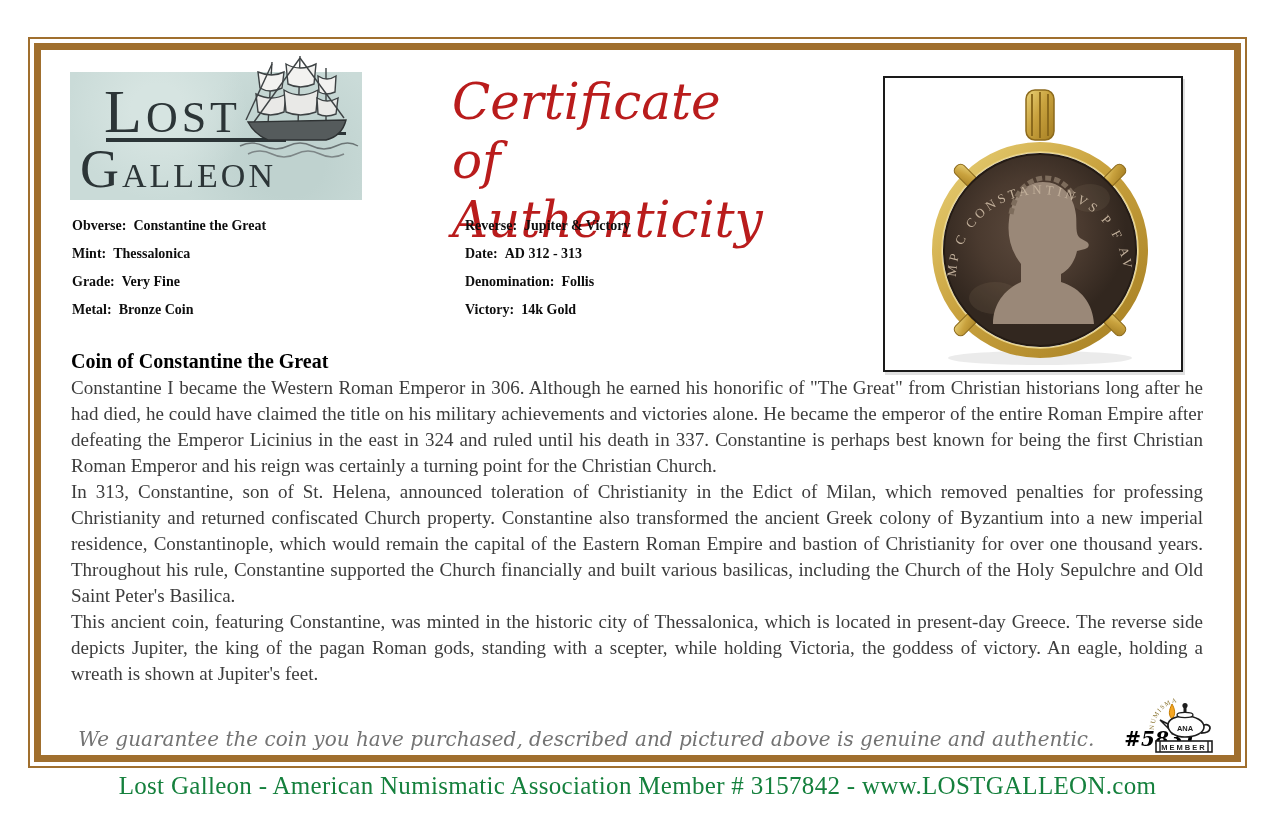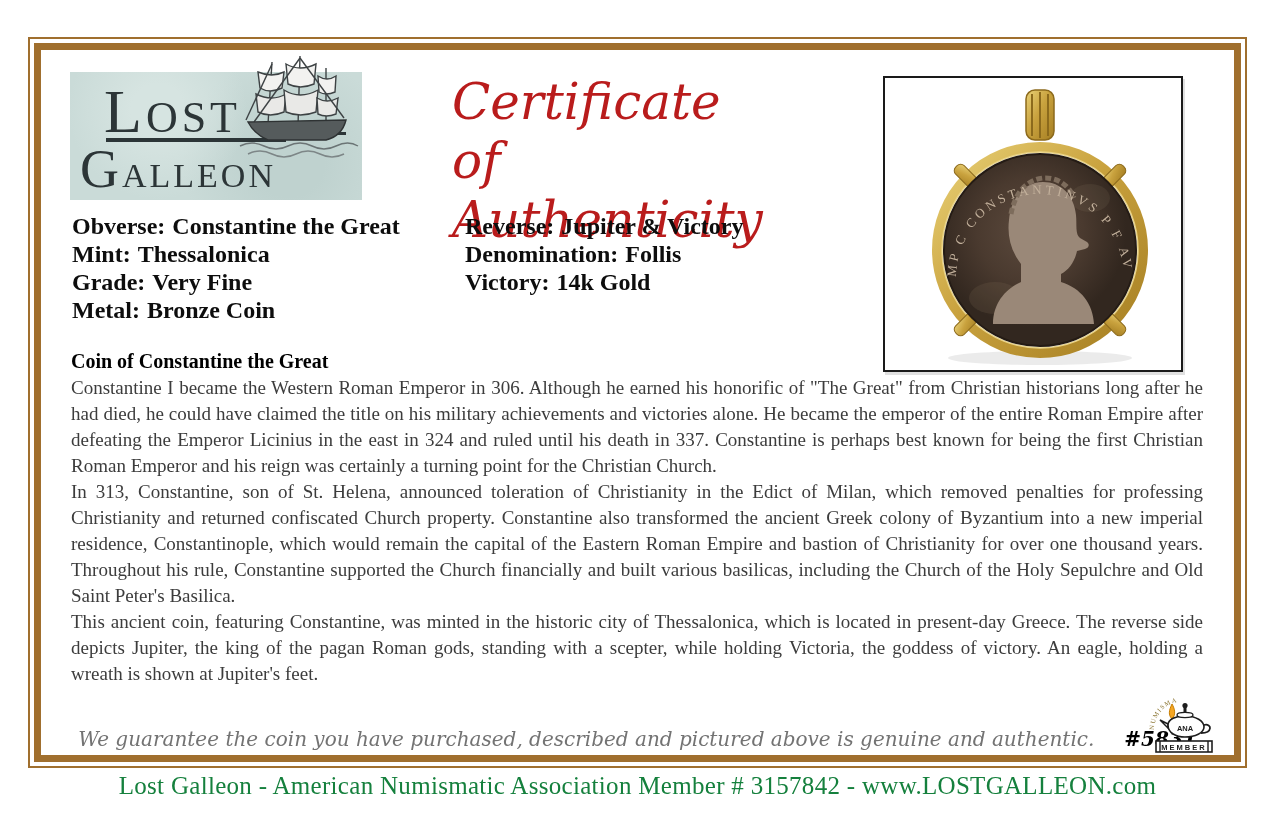--- a/index.html
+++ b/index.html
@@ -26,21 +26,21 @@
   .logo-flourish2{position:absolute;left:216px;top:60px;width:60px;height:3px;background:#2c3537;}
   .logo-ship{position:absolute;right:-2px;top:-18px;}
   
   .title{position:absolute;left:452px;top:58px;width:330px;color:#b91c1c;
     font-family:"DejaVu Serif", serif;font-style:italic;font-size:50px;line-height:1.18;margin-top:15px;}
   
   .photo{position:absolute;left:883px;top:76px;width:300px;height:296px;
     background:#fff;border:2px solid #1a1a1a;box-sizing:border-box;
     box-shadow:2px 3px 0 rgba(0,0,0,.12);}
   
-  .details{position:absolute;top:212px;font-size:24px;font-weight:bold;color:#0d0d0d;line-height:28px;}
+  .details{position:absolute;top:212px;font-size:14px;font-weight:bold;color:#0d0d0d;line-height:28px;}
   .details.left{left:72px;}
   .details.right{left:465px;}
   .details .lbl{margin-right:7px;}
   
   .bodytext{position:absolute;left:71px;top:350px;width:1132px;color:#3c3c3c;}
   .bodytext h3{margin:0 0 2px 0;font-size:20px;color:#000;font-weight:bold;}
   .bodytext p{margin:0;font-size:19px;line-height:26px;text-align:justify;}
   
   .guarantee-row{position:absolute;left:42px;right:42px;top:727px;text-align:center;white-space:nowrap;}
   .guarantee{font-family:"DejaVu Serif", serif;font-style:italic;font-size:20px;color:#737373;}
@@ -145,20 +145,21 @@
 </div>
 
 <div class="details left">
   <div><span class="lbl">Obverse:</span><span>Constantine the Great</span></div>
   <div><span class="lbl">Mint:</span><span>Thessalonica</span></div>
   <div><span class="lbl">Grade:</span><span>Very Fine</span></div>
   <div><span class="lbl">Metal:</span><span>Bronze Coin</span></div>
 </div>
 <div class="details right">
   <div><span class="lbl">Reverse:</span><span>Jupiter &amp; Victory</span></div>
+  <div><span class="lbl">Date:</span><span>AD 312 - 313</span></div>
   <div><span class="lbl">Denomination:</span><span>Follis</span></div>
   <div><span class="lbl">Victory:</span><span>14k Gold</span></div>
 </div>
 
 <div class="bodytext">
   <h3>Coin of Constantine the Great</h3>
   <p>Constantine I became the Western Roman Emperor in 306. Although he earned his honorific of "The Great" from Christian historians long after he had died, he could have claimed the title on his military achievements and victories alone. He became the emperor of the entire Roman Empire after defeating the Emperor Licinius in the east in 324 and ruled until his death in 337. Constantine is perhaps best known for being the first Christian Roman Emperor and his reign was certainly a turning point for the Christian Church.</p>
   <p>In 313, Constantine, son of St. Helena, announced toleration of Christianity in the Edict of Milan, which removed penalties for professing Christianity and returned confiscated Church property. Constantine also transformed the ancient Greek colony of Byzantium into a new imperial residence, Constantinople, which would remain the capital of the Eastern Roman Empire and bastion of Christianity for over one thousand years. Throughout his rule, Constantine supported the Church financially and built various basilicas, including the Church of the Holy Sepulchre and Old Saint Peter's Basilica.</p>
   <p>This ancient coin, featuring Constantine, was minted in the historic city of Thessalonica, which is located in present-day Greece. The reverse side depicts Jupiter, the king of the pagan Roman gods, standing with a scepter, while holding Victoria, the goddess of victory. An eagle, holding a wreath is shown at Jupiter's feet.</p>
 </div>

